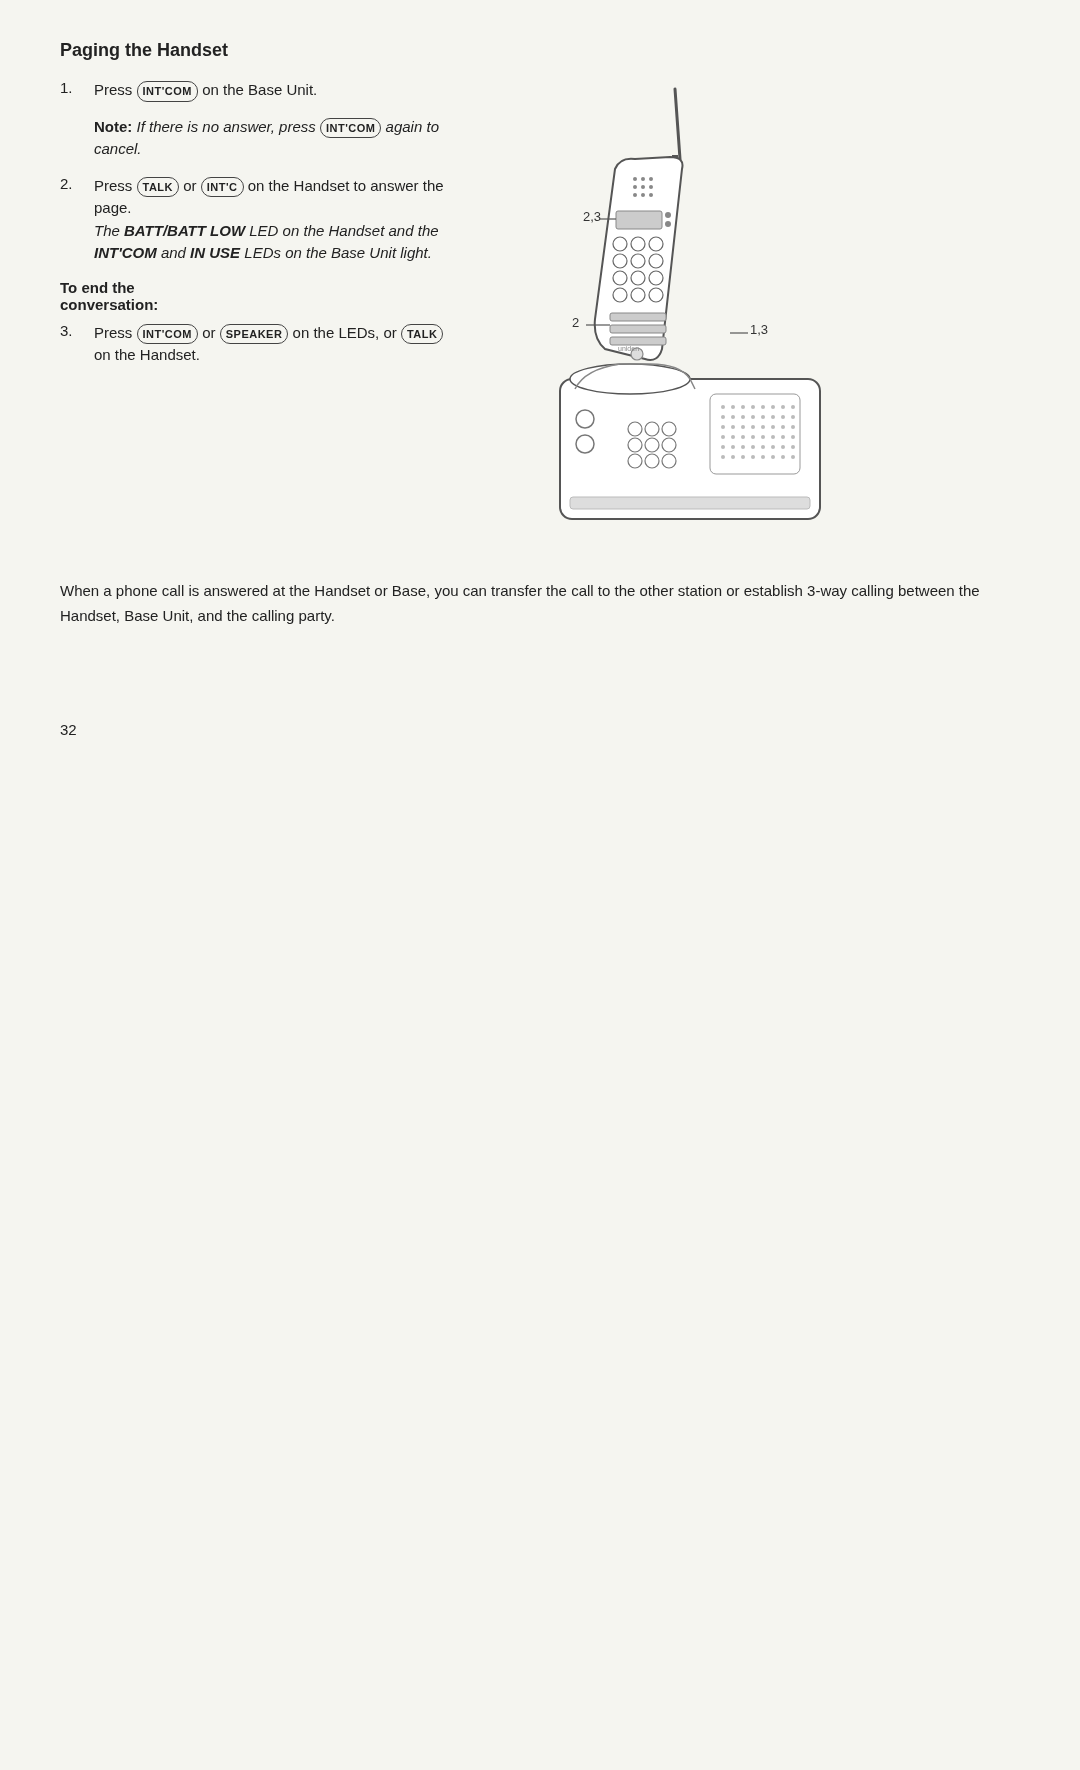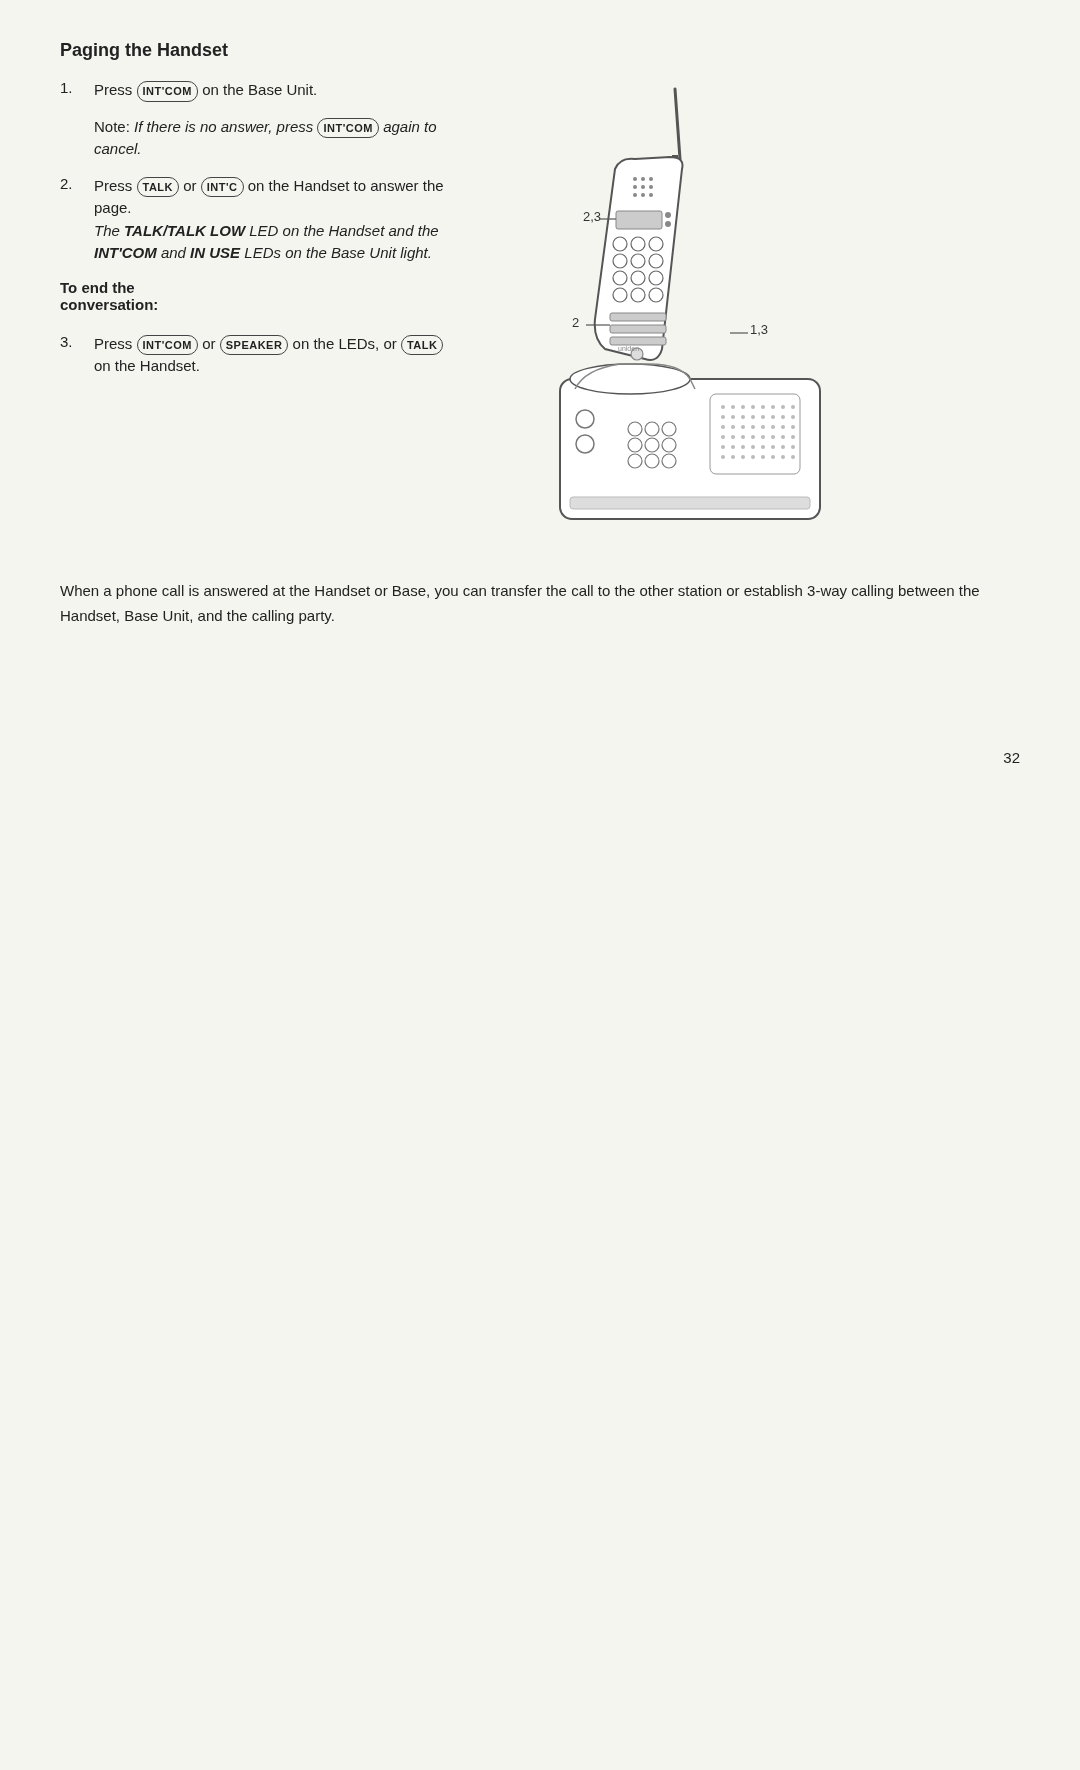--- a/index.html
+++ b/index.html
@@ -59,38 +59,38 @@
 
     .note-block {
       margin: 10px 0 14px 34px;
       font-size: 15px;
       line-height: 1.5;
       font-style: italic;
     }
 
     .note-block .note-label {
       font-style: normal;
-      font-weight: normal;
+      font-weight: bold;
     }
 
     .btn-label {
       display: inline-block;
       border: 1.5px solid #444;
       border-radius: 10px;
       padding: 1px 5px;
       font-size: 11px;
       font-weight: bold;
       font-style: normal;
       white-space: nowrap;
       letter-spacing: 0.5px;
     }
 
     .subsection-title {
       font-weight: bold;
-      margin-bottom: 20px;
+      margin-bottom: 9px;
       margin-top: 10px;
     }
 
     .bold-italic {
       font-weight: bold;
       font-style: italic;
     }
 
     .italic {
       font-style: italic;
@@ -118,22 +118,22 @@
       line-height: 1.65;
       margin-top: 16px;
     }
 
     .transfer-intro .bold {
       font-weight: normal;
     }
 
     
     .page-number {
-      text-align: right;
-      margin-top: 120px;
+      text-align: left;
+      margin-top: 92px;
       font-size: 15px;
     }
   </style>
 </head>
 <body>
 
 <div class="page-container">
 
   <div class="paging-section">
     <div class="section-title">Paging the Handset</div>
@@ -160,21 +160,21 @@
         <div class="step">
           <span class="step-number">2.</span>
           <div class="step-content">
             <span>Press</span>
             <span class="btn-label">TALK</span>
             <span>or</span>
             <span class="btn-label">INT'C</span>
             <span>on the Handset to answer the page.</span>
             <br>
             <span class="italic">
-              The <span class="bold-italic">TALK/TALK LOW</span><span> LED on the Handset and the </span><span class="bold-italic">INT'COM</span><span> and </span><span class="bold-italic">IN USE</span><span> LEDs on the Base Unit light.</span>
+              The <span class="bold-italic">BATT/BATT LOW</span><span> LED on the Handset and the </span><span class="bold-italic">INT'COM</span><span> and </span><span class="bold-italic">IN USE</span><span> LEDs on the Base Unit light.</span>
             </span>
           </div>
         </div>
 
         <div class="subsection-title">
           <span>To end the</span><br>
           <span>conversation:</span>
         </div>
 
         <div class="step">

